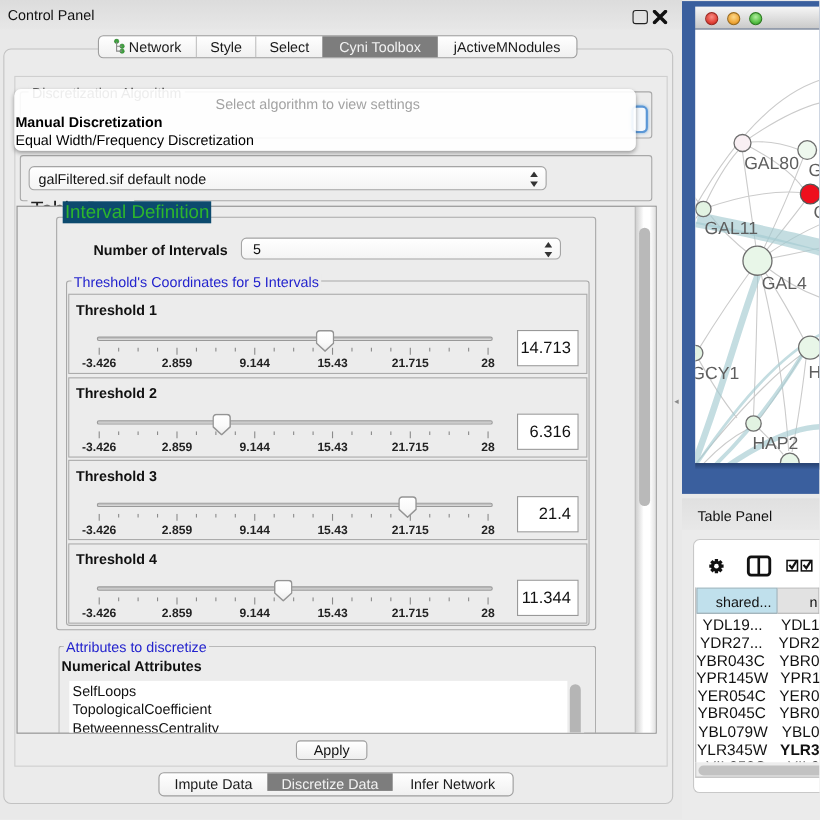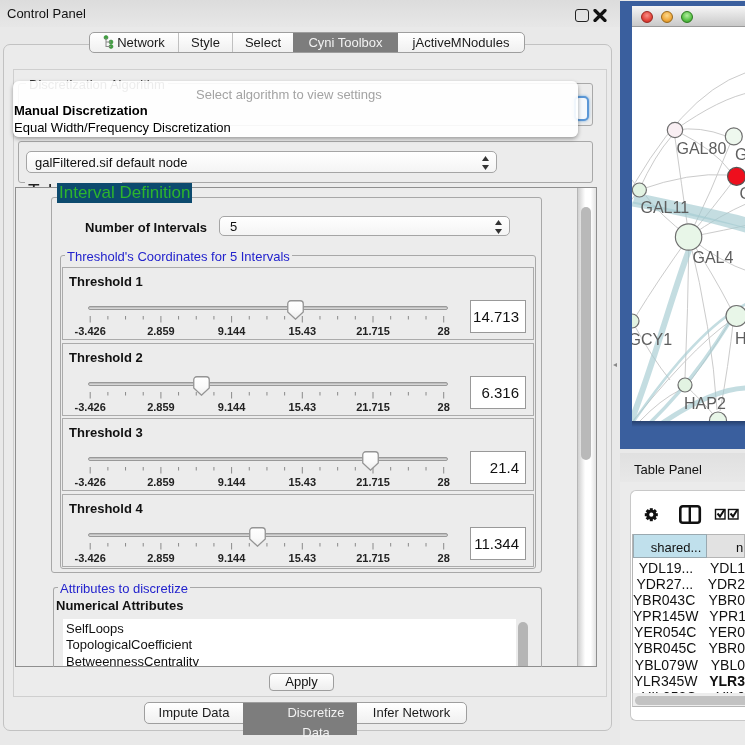--- a/index.html
+++ b/index.html
@@ -252,21 +252,21 @@
 <div class="abs" style="left:63px;top:619px;width:453px;height:47px;background:#ffffff;overflow:hidden;">
   <div style="padding:2px 0 0 3px;font-size:13px;color:#111;line-height:16.4px;">SelfLoops<br>TopologicalCoefficient<br>BetweennessCentrality</div>
 </div>
 <div class="abs" style="left:516px;top:619px;width:15px;height:47px;background:#ececec;"></div>
 <div class="abs" style="left:518px;top:622px;width:10px;height:44px;background:#b5b5b5;border-radius:5px 5px 0 0;"></div>
 
 <div class="abs" style="left:269px;top:673px;width:65px;height:18px;background:linear-gradient(#ffffff,#eeeeee);border:1px solid #9e9e9e;border-radius:4px;text-align:center;font-size:13px;color:#111;line-height:16px;">Apply</div>
 
 <div class="abs" id="bottabs" style="left:144px;top:702px;width:323px;height:22px;background:linear-gradient(#ffffff,#f0f0f0);border:1px solid #9e9e9e;border-radius:5px;font-size:13px;color:#1a1a1a;">
     <div style="position:absolute;left:0px;top:0;width:98px;height:20px;text-align:center;line-height:20px;border-radius:4px 0 0 4px;">Impute Data</div>
-    <div style="position:absolute;left:98px;top:0;width:114px;height:32px;text-align:center;line-height:20px;background:#7d7d7d;color:#f2f2f2;padding-left:32px;">Discretize Data</div>
+    <div style="position:absolute;left:98px;top:0;width:114px;height:16px;text-align:center;line-height:20px;background:#7d7d7d;color:#f2f2f2;">Discretize Data</div>
     <div style="position:absolute;left:212px;top:0;width:109px;height:20px;text-align:center;line-height:20px;border-radius:0 4px 4px 0;">Infer Network</div>
   </div>
 
 <div class="abs" style="left:613px;top:360px;font-size:8px;color:#888;">◂</div>
 
 <div class="abs" style="left:13px;top:81px;width:565px;height:56px;background:rgba(255,255,255,0.91);border-radius:6px;box-shadow:0 2px 4px rgba(0,0,0,0.35);">
   <div class="abs" style="left:183px;top:6px;font-size:13px;color:#a3a3a3;">Select algorithm to view settings</div>
   <div class="abs" style="left:1px;top:22px;font-size:13px;font-weight:bold;color:#000;">Manual Discretization</div>
   <div class="abs" style="left:1px;top:39px;font-size:13px;color:#000;">Equal Width/Frequency Discretization</div>
 </div>

